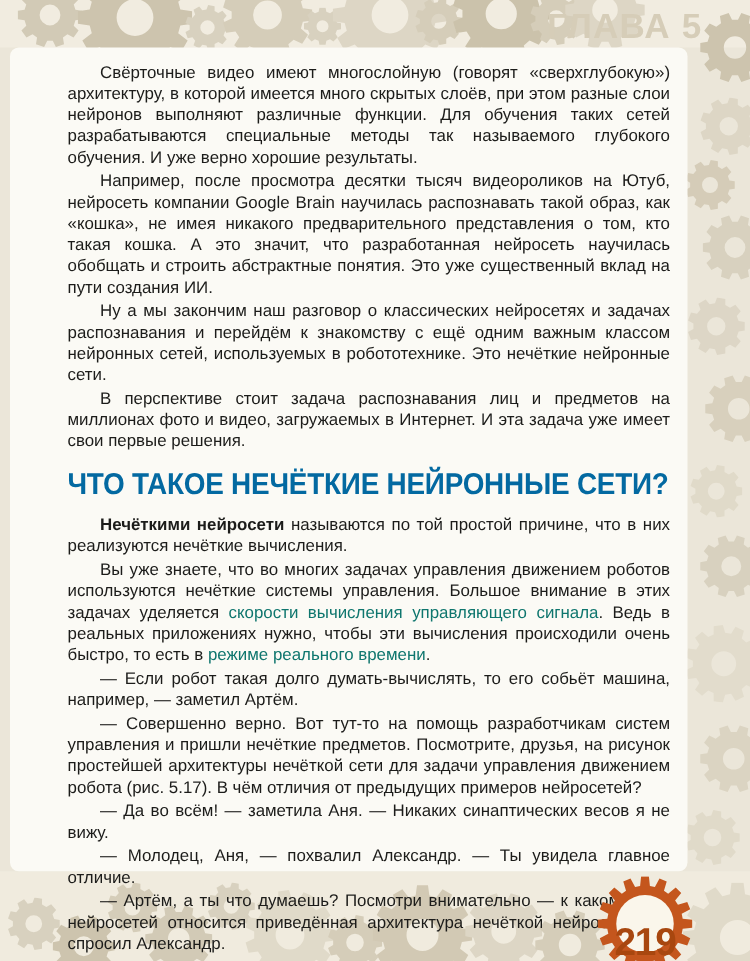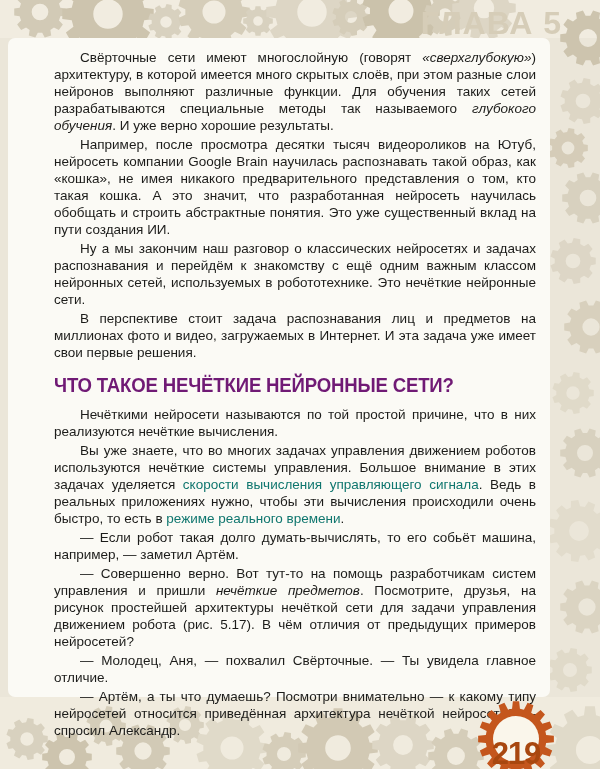--- a/index.html
+++ b/index.html
@@ -7,38 +7,38 @@
     width:600px;height:769px;overflow:hidden;position:relative;
     background:#ebe6d9;
     font-family:"Liberation Sans", sans-serif;
     -webkit-font-smoothing:antialiased;
   }
   .top-band{position:absolute;left:0;top:0;width:600px;height:38px;background:#f1ece0;}
   .bottom-band{position:absolute;left:0;top:697px;width:600px;height:72px;background:#f0ebde;}
   .gear{position:absolute;display:block;line-height:0;}
   .chapter-label{
     position:absolute;top:5px;right:38px;z-index:3;
-    font-size:32px;font-weight:bold;letter-spacing:1px;color:#d6cdb8;
+    font-size:28px;font-weight:bold;letter-spacing:1px;color:#d6cdb8;
   }
   .card{
     position:absolute;left:8px;top:38px;width:542px;height:659px;z-index:2;
     background:#fbfaf5;border-radius:7px;box-sizing:border-box;
     padding:11px 14px 0 46px;
   }
   .card p{
     margin:0 0 2px 0;
     font-size:13.5px;line-height:17px;color:#1c1c1a;
     text-align:justify;text-indent:26px;
   }
-  .card .em{font-style:italic;}
-  .card .bold{font-weight:normal;}
+  .card .em{}
+  .card .bold{font-weight:bold;}
   .card .red{color:#0f766e;}
   .section-heading{
     margin:13px 0 9px 0;
-    font-size:20px;font-weight:bold;color:#701a75;
+    font-size:24px;font-weight:bold;color:#0369a1;
     white-space:nowrap;
   }
   .section-heading .squeeze{display:inline-block;transform:scaleX(.93);transform-origin:left center;letter-spacing:-0.2px;}
   .page-gear{position:absolute;left:478px;top:701px;width:76px;height:76px;z-index:4;}
   .page-gear .gear{left:0;top:0;}
   .page-gear-circle{
     position:absolute;left:15px;top:15px;width:46px;height:46px;border-radius:50%;
     background:#faf6eb;display:flex;align-items:center;justify-content:center;
   }
   .page-gear-circle span{
@@ -146,40 +146,41 @@
 <span class="gear" style="left: 428px; top: 728px; width: 56px; height: 56px;"><svg width="56" height="56" viewBox="-28 -28 56 56">
       <path d="M27.76 -3.68L27.76 3.68L21.92 4.61L20.44 9.15L24.62 13.33L20.29 19.30L15.02 16.62L11.16 19.42L12.08 25.26L5.07 27.54L2.39 22.27L-2.39 22.27L-5.07 27.54L-12.08 25.26L-11.16 19.42L-15.02 16.62L-20.29 19.30L-24.62 13.33L-20.44 9.15L-21.92 4.61L-27.76 3.68L-27.76 -3.68L-21.92 -4.61L-20.44 -9.15L-24.62 -13.33L-20.29 -19.30L-15.02 -16.62L-11.16 -19.42L-12.08 -25.26L-5.07 -27.54L-2.39 -22.27L2.39 -22.27L5.07 -27.54L12.08 -25.26L11.16 -19.42L15.02 -16.62L20.29 -19.30L24.62 -13.33L20.44 -9.15L21.92 -4.61ZM 8.96 0 A 8.96 8.96 0 1 0 -8.96 0 A 8.96 8.96 0 1 0 8.96 0 Z" fill="#d5cdb9" fill-rule="evenodd"></path>
     </svg></span>
 <span class="gear" style="left: 546px; top: 706px; width: 88px; height: 88px;"><svg width="88" height="88" viewBox="-44 -44 88 88">
       <path d="M43.73 -4.83L43.73 4.83L34.68 6.05L33.06 12.10L40.29 17.69L35.46 26.05L27.00 22.58L22.58 27.00L26.05 35.46L17.69 40.29L12.10 33.06L6.05 34.68L4.83 43.73L-4.83 43.73L-6.05 34.68L-12.10 33.06L-17.69 40.29L-26.05 35.46L-22.58 27.00L-27.00 22.58L-35.46 26.05L-40.29 17.69L-33.06 12.10L-34.68 6.05L-43.73 4.83L-43.73 -4.83L-34.68 -6.05L-33.06 -12.10L-40.29 -17.69L-35.46 -26.05L-27.00 -22.58L-22.58 -27.00L-26.05 -35.46L-17.69 -40.29L-12.10 -33.06L-6.05 -34.68L-4.83 -43.73L4.83 -43.73L6.05 -34.68L12.10 -33.06L17.69 -40.29L26.05 -35.46L22.58 -27.00L27.00 -22.58L35.46 -26.05L40.29 -17.69L33.06 -12.10L34.68 -6.05ZM 14.08 0 A 14.08 14.08 0 1 0 -14.08 0 A 14.08 14.08 0 1 0 14.08 0 Z" fill="#e0dac9" fill-rule="evenodd"></path>
     </svg></span>
 
 <div class="chapter-label">ГЛАВА 5</div>
 
 <div class="card">
-  <p><span>Свёрточные сети имеют многослойную (говорят </span><span class="em">«сверхглубокую»</span><span>) архитектуру, в которой имеется много скрытых слоёв, при этом разные слои нейронов выполняют различные функции. Для обучения таких сетей разрабатываются специальные методы так называемого </span><span class="em">глубокого обучения</span><span>. И уже верно хорошие результаты.</span></p>
+  <p><span>Свёрточные видео имеют многослойную (говорят </span><span class="em">«сверхглубокую»</span><span>) архитектуру, в которой имеется много скрытых слоёв, при этом разные слои нейронов выполняют различные функции. Для обучения таких сетей разрабатываются специальные методы так называемого </span><span class="em">глубокого обучения</span><span>. И уже верно хорошие результаты.</span></p>
 
   <p>Например, после просмотра десятки тысяч видеороликов на Ютуб, нейросеть компании Google Brain научилась распознавать такой образ, как «кошка», не имея никакого предварительного представления о том, кто такая кошка. А это значит, что разработанная нейросеть научилась обобщать и строить абстрактные понятия. Это уже существенный вклад на пути создания ИИ.</p>
 
   <p>Ну а мы закончим наш разговор о классических нейросетях и задачах распознавания и перейдём к знакомству с ещё одним важным классом нейронных сетей, используемых в робототехнике. Это нечёткие нейронные сети.</p>
 
   <p>В перспективе стоит задача распознавания лиц и предметов на миллионах фото и видео, загружаемых в Интернет. И эта задача уже имеет свои первые решения.</p>
 
   <h2 class="section-heading"><span class="squeeze">ЧТО ТАКОЕ НЕЧЁТКИЕ НЕЙРОННЫЕ СЕТИ?</span></h2>
 
   <p><span class="bold">Нечёткими нейросети</span><span> называются по той простой причине, что в них реализуются нечёткие вычисления.</span></p>
 
   <p><span>Вы уже знаете, что во многих задачах управления движением роботов используются нечёткие системы управления. Большое внимание в этих задачах уделяется </span><span class="red">скорости вычисления управляющего сигнала</span><span>. Ведь в реальных приложениях нужно, чтобы эти вычисления происходили очень быстро, то есть в </span><span class="red">режиме реального времени</span><span>.</span></p>
 
   <p>— Если робот такая долго думать-вычислять, то его собьёт машина, например, — заметил Артём.</p>
 
   <p><span>— Совершенно верно. Вот тут-то на помощь разработчикам систем управления и пришли </span><span class="em">нечёткие предметов</span><span>. Посмотрите, друзья, на рисунок простейшей архитектуры нечёткой сети для задачи управления движением робота (рис. 5.17). В чём отличия от предыдущих примеров нейросетей?</span></p>
 
+  <p>— Да во всём! — заметила Аня. — Никаких синаптических весов я не вижу.</p>
 
-  <p>— Молодец, Аня, — похвалил Свёрточные. — Ты увидела главное отличие.</p>
+  <p>— Молодец, Аня, — похвалил Александр. — Ты увидела главное отличие.</p>
 
   <p>— Артём, а ты что думаешь? Посмотри внимательно — к какому типу нейросетей относится приведённая архитектура нечёткой нейросети? — спросил Александр.</p>
 
 </div>
 
 <div class="page-gear">
   <span class="gear" style="width: 76px; height: 76px;"><svg width="76" height="76" viewBox="-38 -38 76 76">
         <path d="M37.87 -3.13L37.87 3.13L30.15 3.93L29.35 7.91L36.19 11.60L33.79 17.38L26.35 15.17L24.09 18.54L28.99 24.57L24.57 28.99L18.54 24.09L15.17 26.35L17.38 33.79L11.60 36.19L7.91 29.35L3.93 30.15L3.13 37.87L-3.13 37.87L-3.93 30.15L-7.91 29.35L-11.60 36.19L-17.38 33.79L-15.17 26.35L-18.54 24.09L-24.57 28.99L-28.99 24.57L-24.09 18.54L-26.35 15.17L-33.79 17.38L-36.19 11.60L-29.35 7.91L-30.15 3.93L-37.87 3.13L-37.87 -3.13L-30.15 -3.93L-29.35 -7.91L-36.19 -11.60L-33.79 -17.38L-26.35 -15.17L-24.09 -18.54L-28.99 -24.57L-24.57 -28.99L-18.54 -24.09L-15.17 -26.35L-17.38 -33.79L-11.60 -36.19L-7.91 -29.35L-3.93 -30.15L-3.13 -37.87L3.13 -37.87L3.93 -30.15L7.91 -29.35L11.60 -36.19L17.38 -33.79L15.17 -26.35L18.54 -24.09L24.57 -28.99L28.99 -24.57L24.09 -18.54L26.35 -15.17L33.79 -17.38L36.19 -11.60L29.35 -7.91L30.15 -3.93Z" fill="#c4561d" fill-rule="evenodd"></path>
       </svg></span>
   <div class="page-gear-circle">

